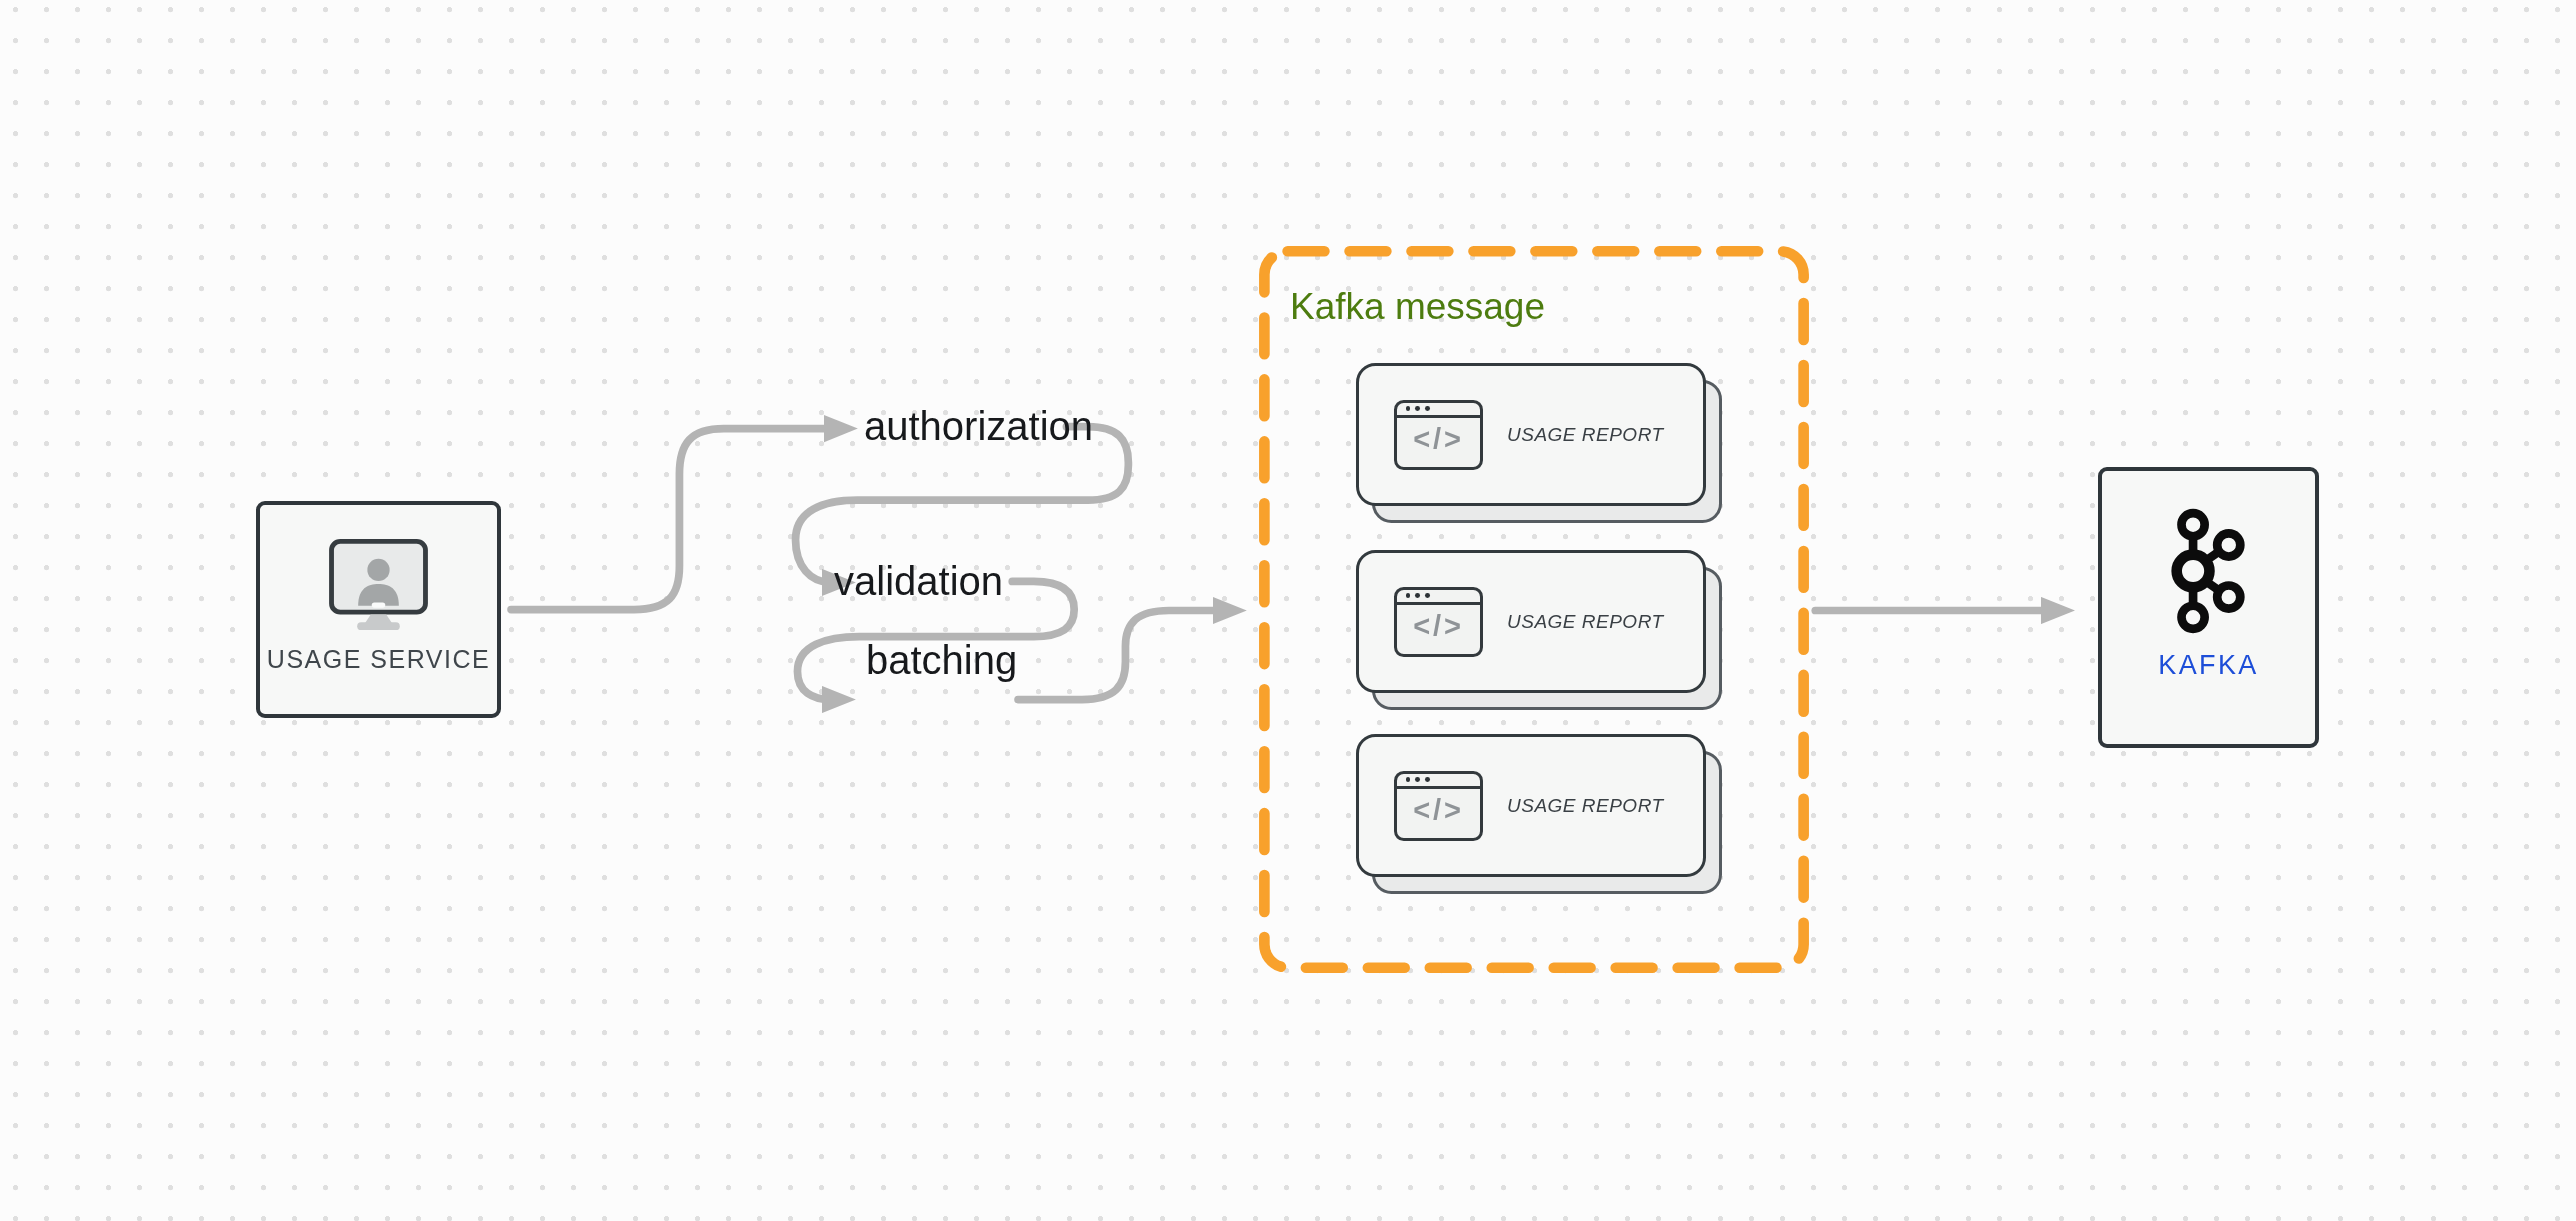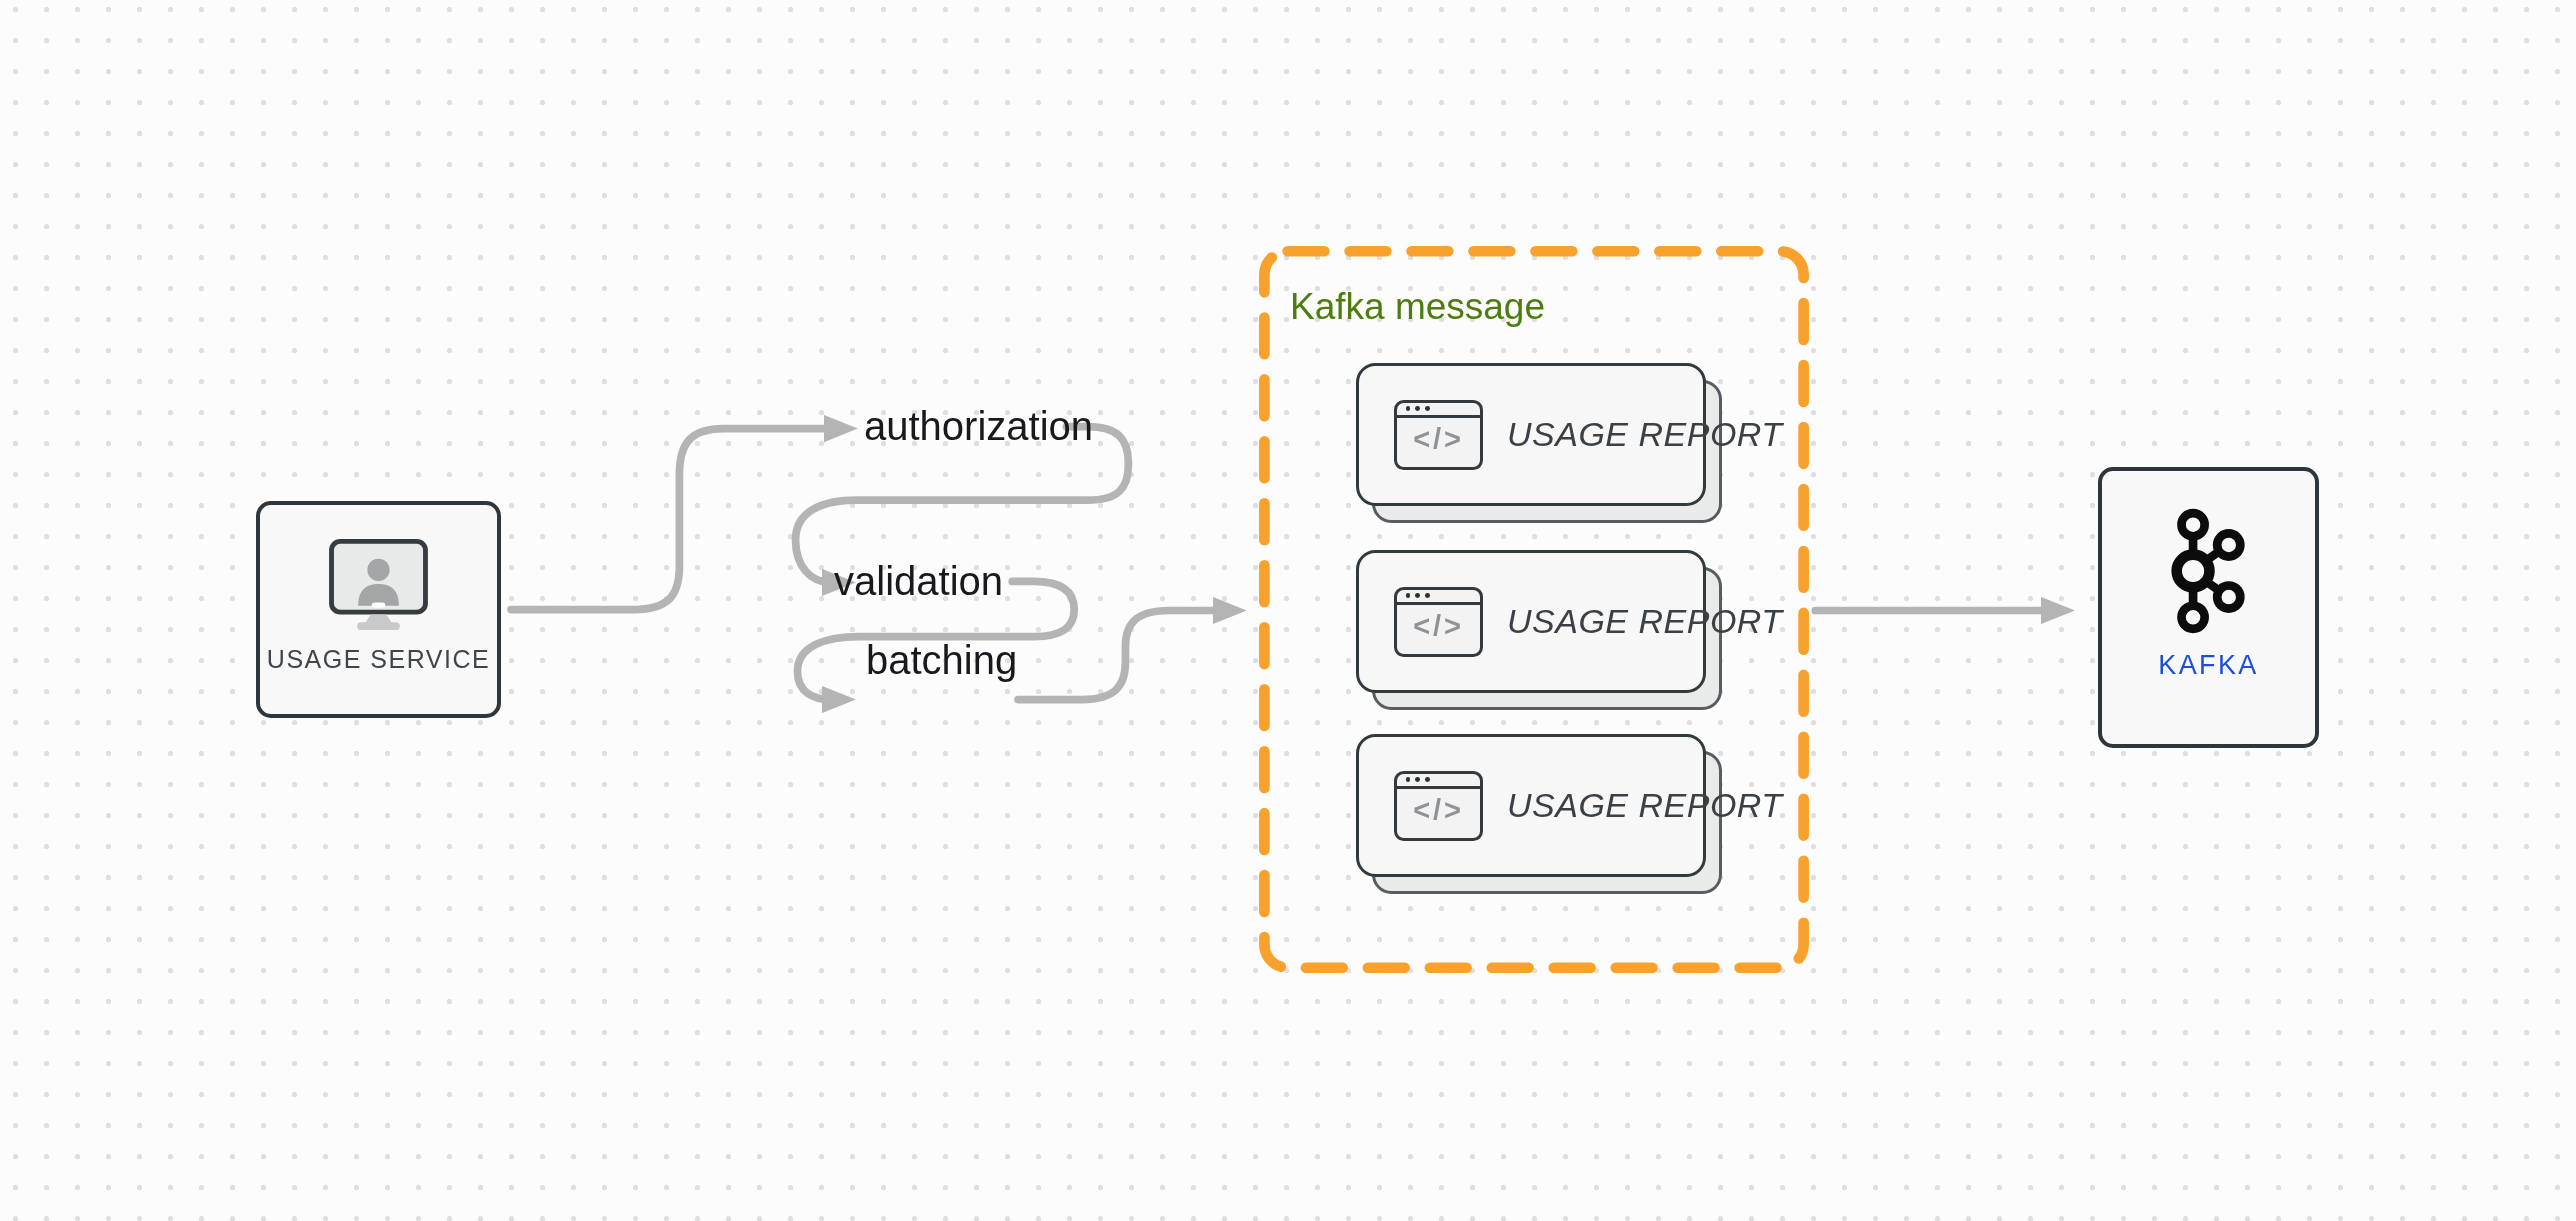--- a/index.html
+++ b/index.html
@@ -12,21 +12,21 @@
     background-size: 31px 31px;
     overflow: hidden;
   }
   .abs { position: absolute; }
 
   
   .node {
     position: absolute;
     background: #f7f8f7;
     border: 4.8px solid #2f363b;
-    border-radius: 15px;
+    border-radius: 9px;
     display: flex;
     flex-direction: column;
     align-items: center;
   }
   .node-label {
     color: #3f464b;
     letter-spacing: 1.5px;
     white-space: nowrap;
   }
 
@@ -97,21 +97,21 @@
     display: flex;
     align-items: center;
     justify-content: center;
     color: #8f9397;
     font-size: 29px;
     font-weight: 700;
     letter-spacing: 2.9px;
   }
   .card-label {
     margin-left: 24px;
-    font-size: 34px;
+    font-size: 19px;
     font-style: italic;
     color: #3a4045;
     letter-spacing: 0.5px;
     white-space: nowrap;
   }
 
   
   #kafka-node { left: 2098px; top: 467px; width: 221px; height: 281px; }
   #kafka-node .node-icon { margin-top: 35px; }
   #kafka-node .node-label { font-size: 27px; letter-spacing: 2.4px; margin-top: 13.5px; color: #1d4ed8; text-align: right; }

